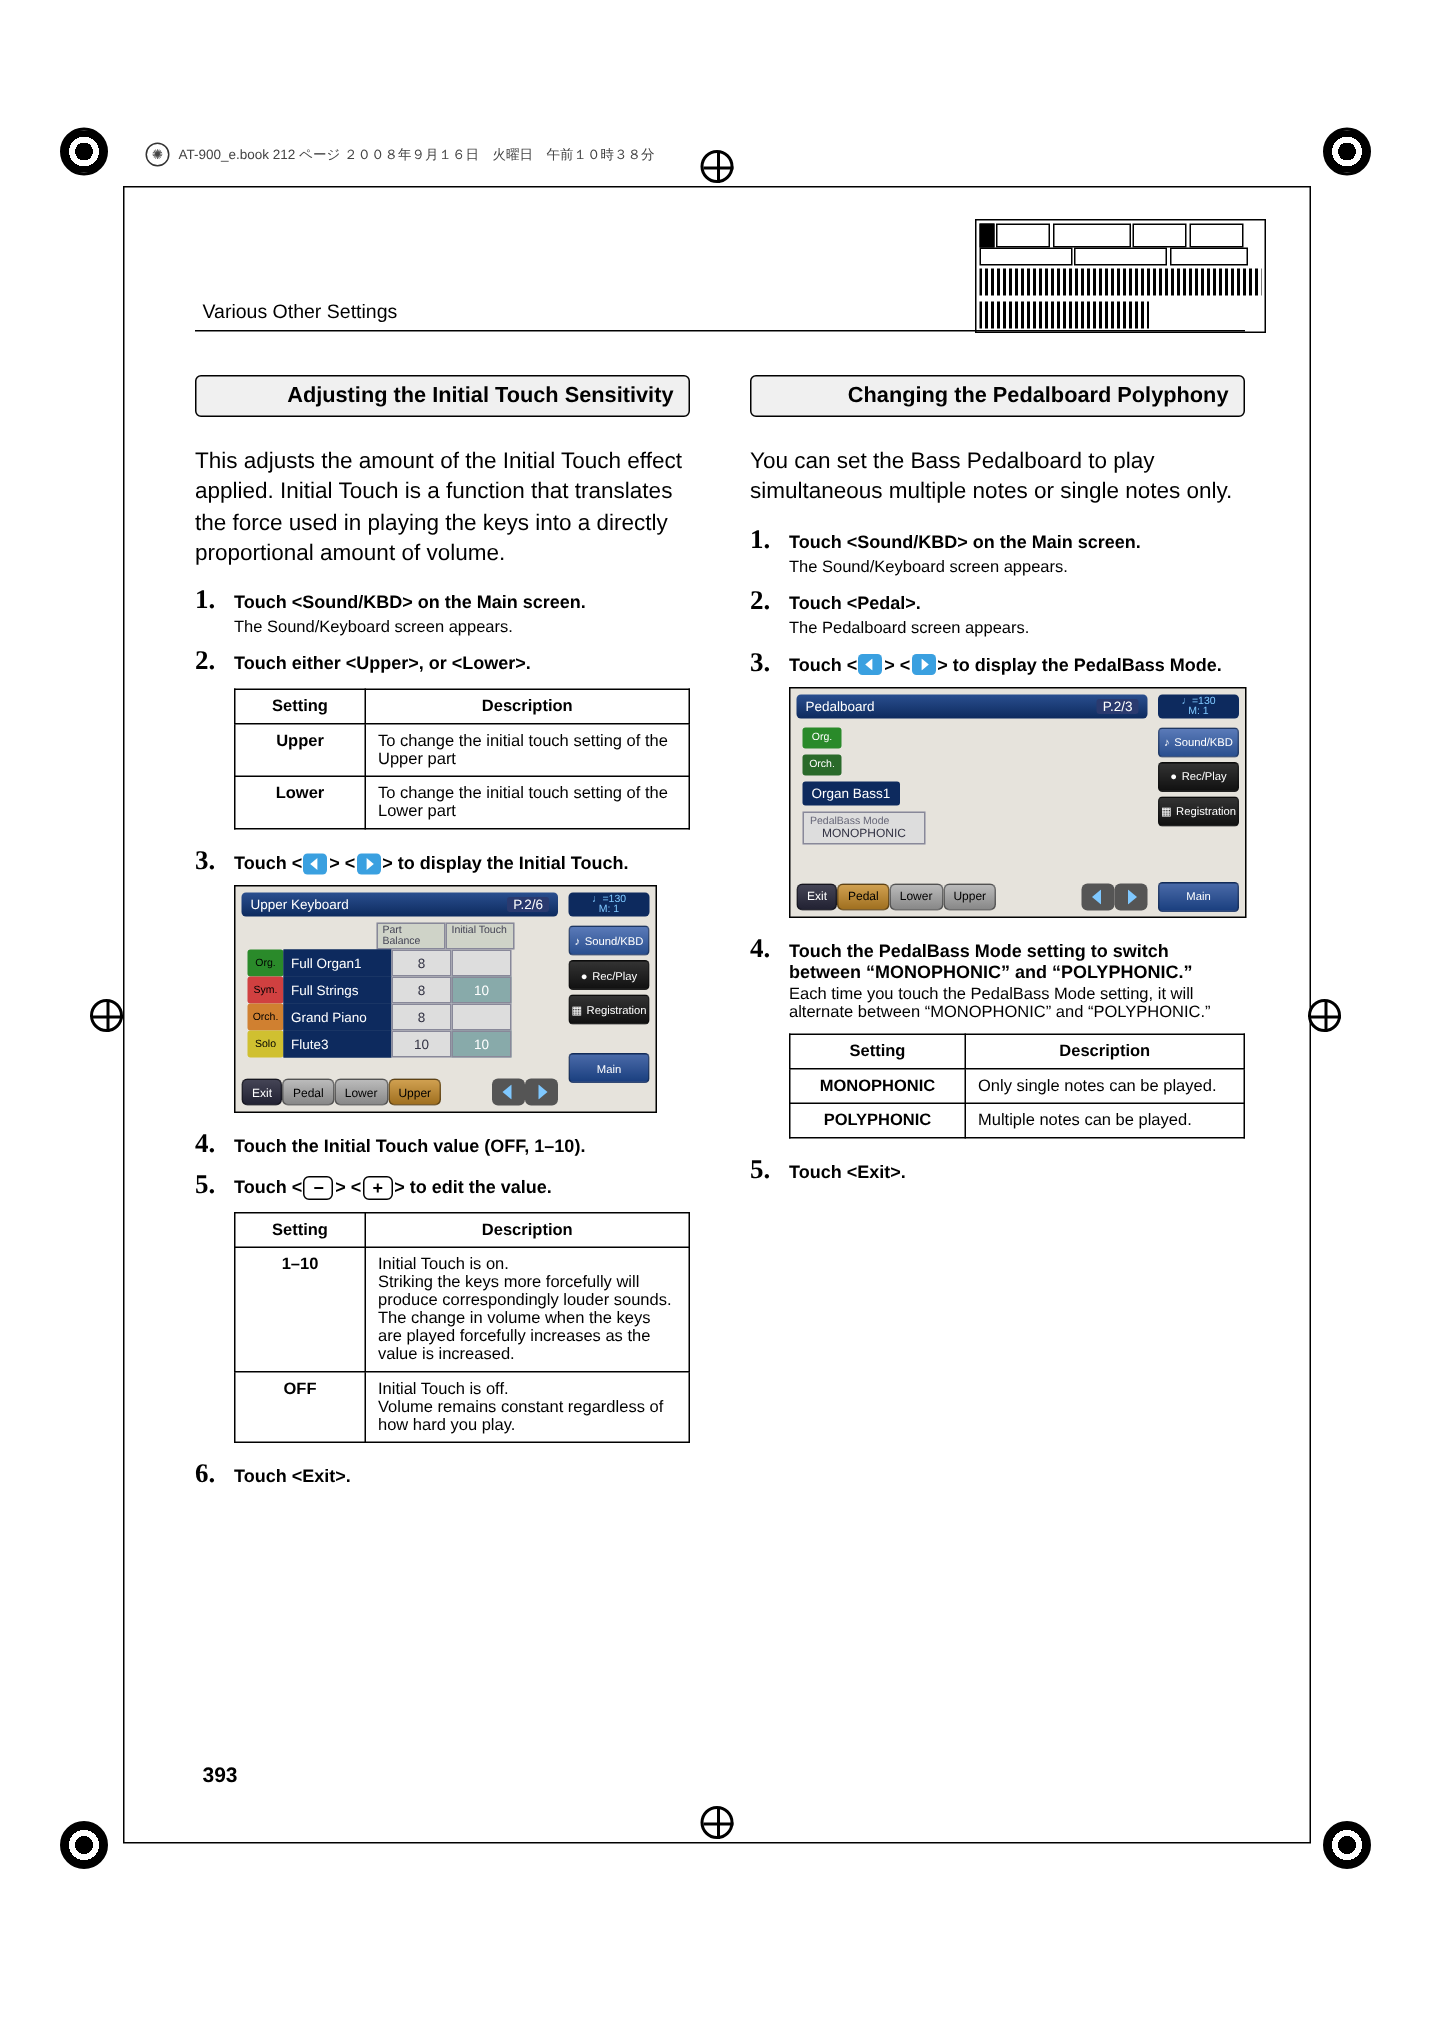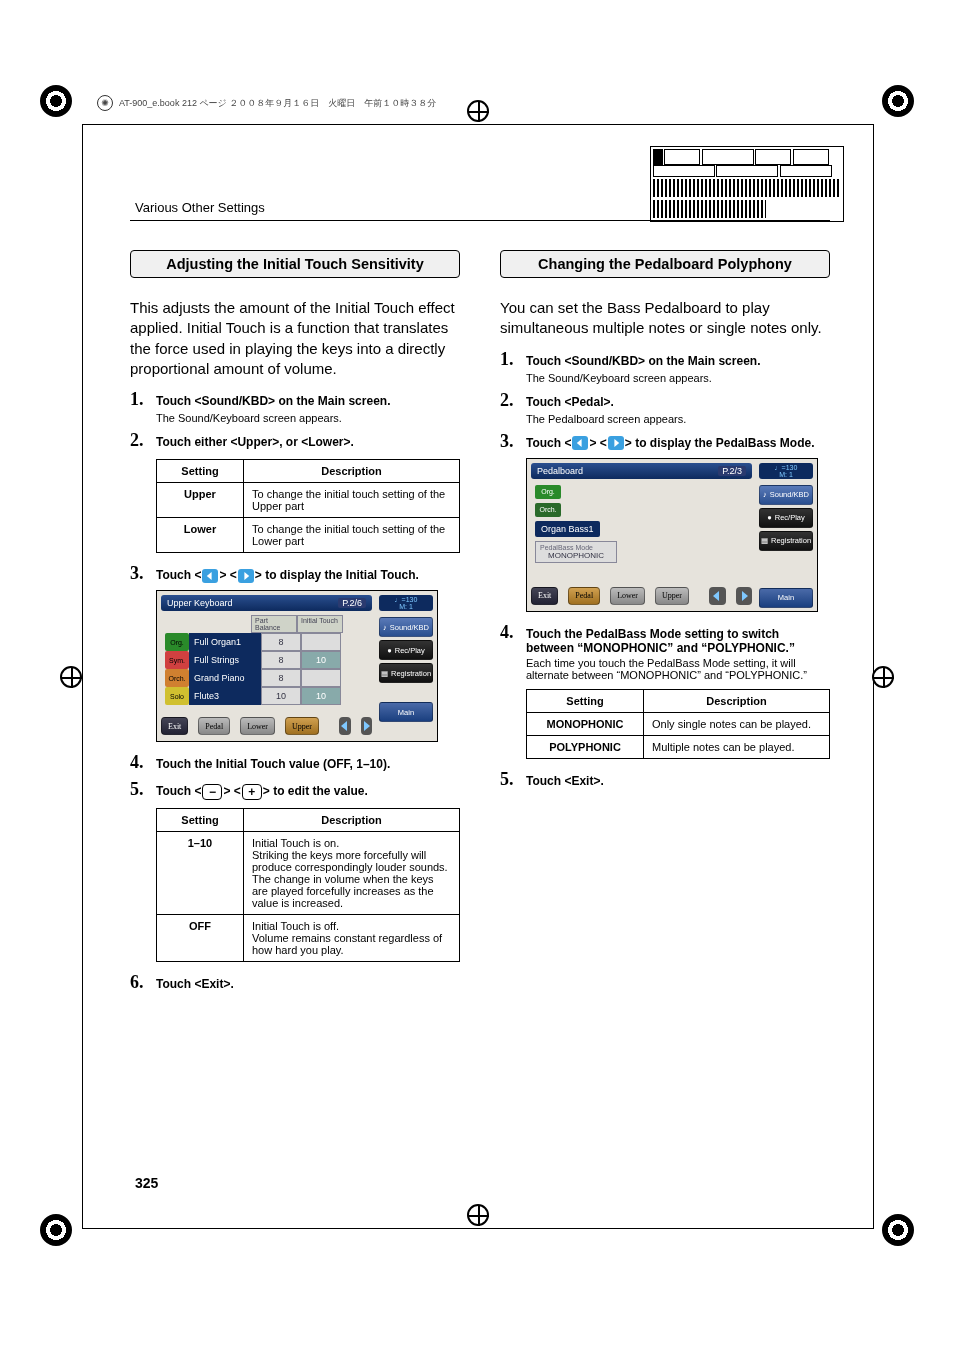--- a/index.html
+++ b/index.html
@@ -83,21 +83,21 @@
     width: 700px; height: 1px; background: #000;
   }
 
   .title-box {
     border: 1px solid #000;
     border-radius: 4px;
     background: #f0f0f0;
     padding: 5px 10px;
     font-weight: bold;
     font-size: 14.5px;
-    text-align: center;
+    text-align: right;
     margin-bottom: 10px;
   }
   p { margin: 20px 0 10px 0; line-height: 1.35; font-size: 15px; }
   .step-line { display: flex; align-items: baseline; gap: 8px; margin-top: 6px; }
   .step-num { font-weight: bold; font-size: 18px; font-family: Georgia, serif; min-width:18px; }
   .step-body { flex: 1; }
   .step-body .bold { font-weight: bold; font-size: 12px; }
   .substep { margin-left: 26px; font-size: 11px; margin-top:2px; }
 
   table.def {
@@ -138,21 +138,21 @@
 
   
   .ui-shot {
     border: 1px solid #000;
     background: #e6e3dc;
     font-size: 9px;
     margin: 6px 0 10px 26px;
     position: relative;
   }
   .us-left .ui-shot { width: 280px; height: 150px; }
-  .us-right .ui-shot { width: 290px; height: 152px; }
+  .us-right .ui-shot { width: 290px; height: 152px; padding-left: 13px; }
   .ui-titlebar {
     position: absolute; top:4px; left:4px; right: 65px;
     height: 16px;
     background: linear-gradient(#2a4f8f,#0d2a5e);
     color: #fff;
     border-radius: 3px;
     display:flex; align-items:center; justify-content:space-between;
     padding: 0 6px;
   }
   .ui-tempo {
@@ -168,21 +168,21 @@
   .ui-side .btn {
     height:18px; border-radius:3px; color:#fff; font-size:7.5px;
     display:flex; align-items:center; justify-content:center; gap:3px;
     border:1px solid rgba(0,0,0,.3);
   }
   .btn.blue { background: linear-gradient(#5a7ab8,#2a4f8f); }
   .btn.dark { background: linear-gradient(#333,#111); }
   .btn.main { background: linear-gradient(#4a6aa8,#1a3f7f); }
   .ui-bottom {
     position:absolute; left:4px; bottom:4px; right:65px; height:20px;
-    display:flex; align-items:flex-start; gap:10px;font-family:Liberation Serif, serif;
+    display:flex; align-items:flex-end; gap:0;
   }
   .pill {
     height:16px; border-radius:4px; padding:0 6px;
     display:inline-flex; align-items:center; font-size:8px;
     border:1px solid rgba(0,0,0,.4);
     background: linear-gradient(#bbb,#888);
     color:#000;
   }
   .pill.exit { background: linear-gradient(#445,#223); color:#fff; }
   .pill.sel  { background: linear-gradient(#d0a050,#a07020); color:#000; }
@@ -579,14 +579,14 @@
 
       <div class="step-line">
         <div class="step-num">5.</div>
         <div class="step-body">
             <div class="bold">Touch &lt;Exit&gt;.</div>
           </div>
       </div>
     </div>
   </div>
 
-  <div class="page-num">325</div>
+  <div class="page-num">393</div>
 </div>
 
 </body></html>

